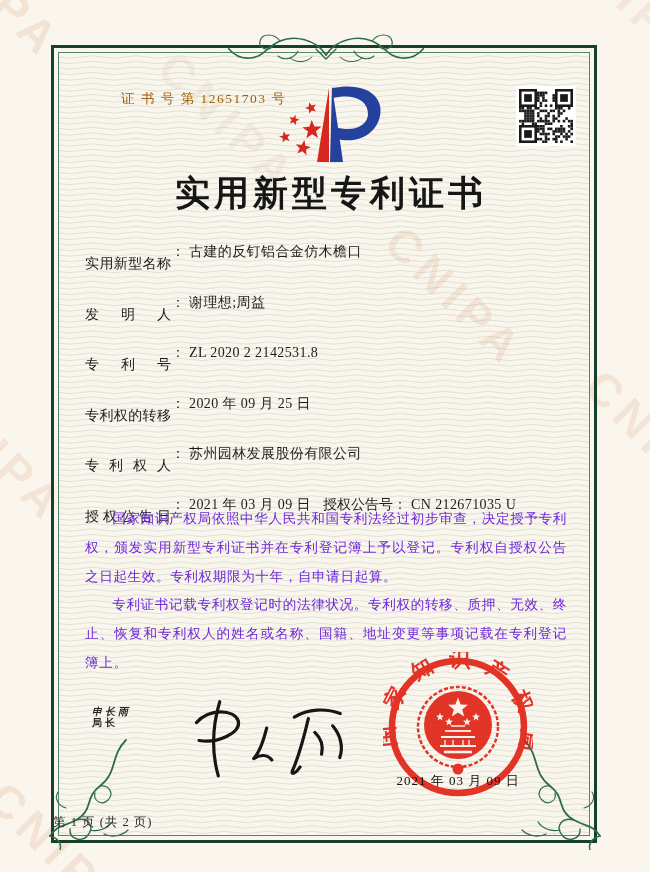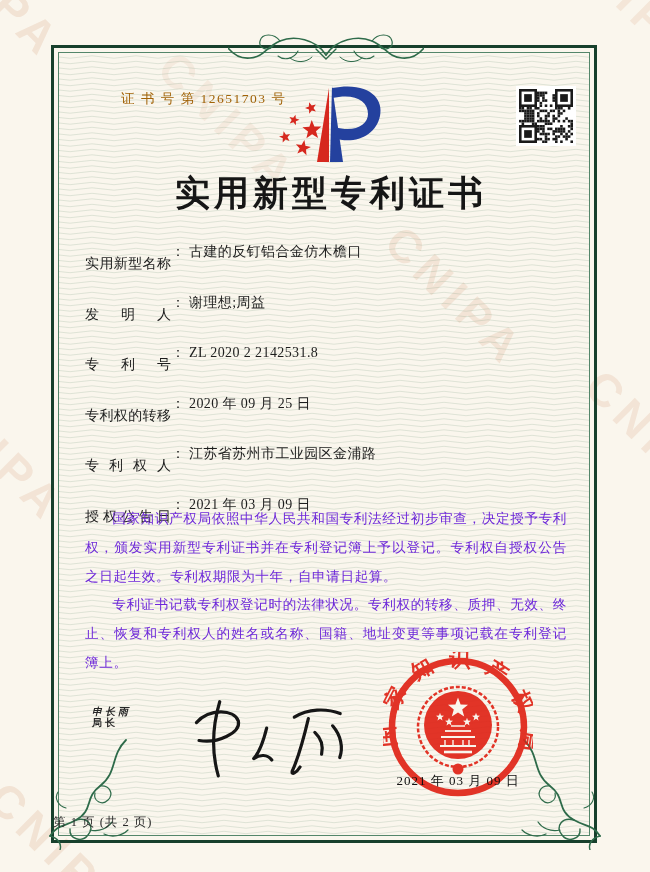--- a/index.html
+++ b/index.html
@@ -446,24 +446,27 @@
   <div class="frow">
     <span class="flabel">发明人</span><span class="fcolon">：</span><span class="fvalue">谢理想;周益</span>
   </div>
   <div class="frow">
     <span class="flabel">专利号</span><span class="fcolon">：</span><span class="fvalue">ZL 2020 2 2142531.8</span>
   </div>
   <div class="frow">
     <span class="flabel">专利权的转移</span><span class="fcolon">：</span><span class="fvalue">2020 年 09 月 25 日</span>
   </div>
   <div class="frow">
-    <span class="flabel">专利权人</span><span class="fcolon">：</span><span class="fvalue">江苏省苏州市工业园区金浦路</span>
+    <span class="flabel">专利权人</span><span class="fcolon">：</span><span class="fvalue">苏州园林发展股份有限公司</span>
   </div>
   <div class="frow">
     <span class="flabel">授权公告日</span><span class="fcolon">：</span><span class="fvalue">2021 年 03 月 09 日</span>
+    <span class="gazette">
+      <span>授权公告号</span><span class="fcolon">：</span><span class="fvalue">CN 212671035 U</span>
+    </span>
   </div>
 </div>
 
 <div class="paras">
   <p>国家知识产权局依照中华人民共和国专利法经过初步审查，决定授予专利权，颁发实用新型专利证书并在专利登记簿上予以登记。专利权自授权公告之日起生效。专利权期限为十年，自申请日起算。</p>
   <p>专利证书记载专利权登记时的法律状况。专利权的转移、质押、无效、终止、恢复和专利权人的姓名或名称、国籍、地址变更等事项记载在专利登记簿上。</p>
 </div>
 
 <div class="sig-title">局长</div>
 <div class="sig-name">申长雨</div>

